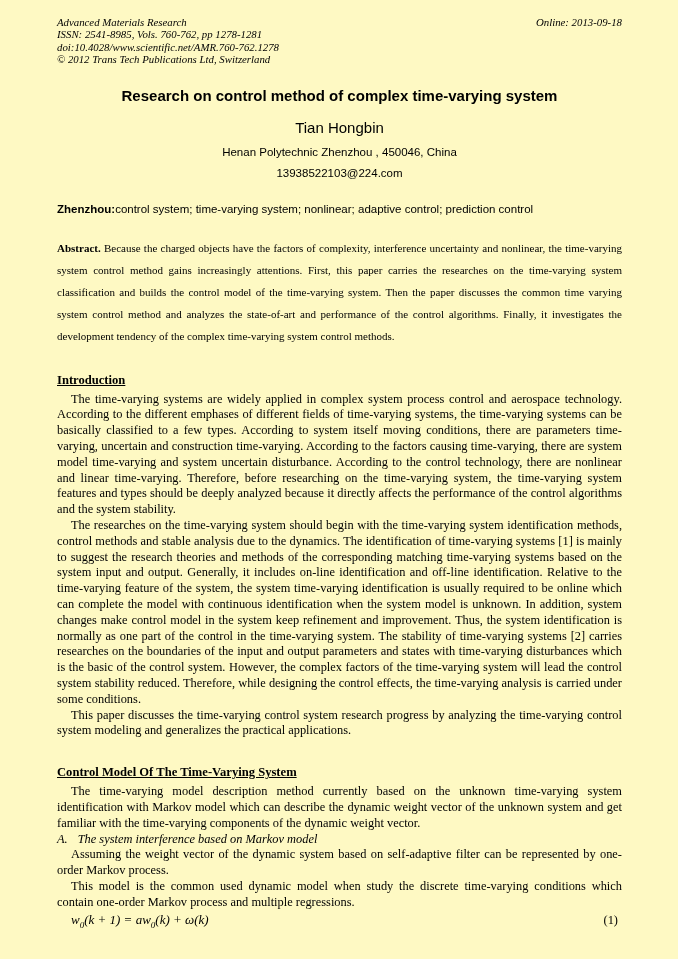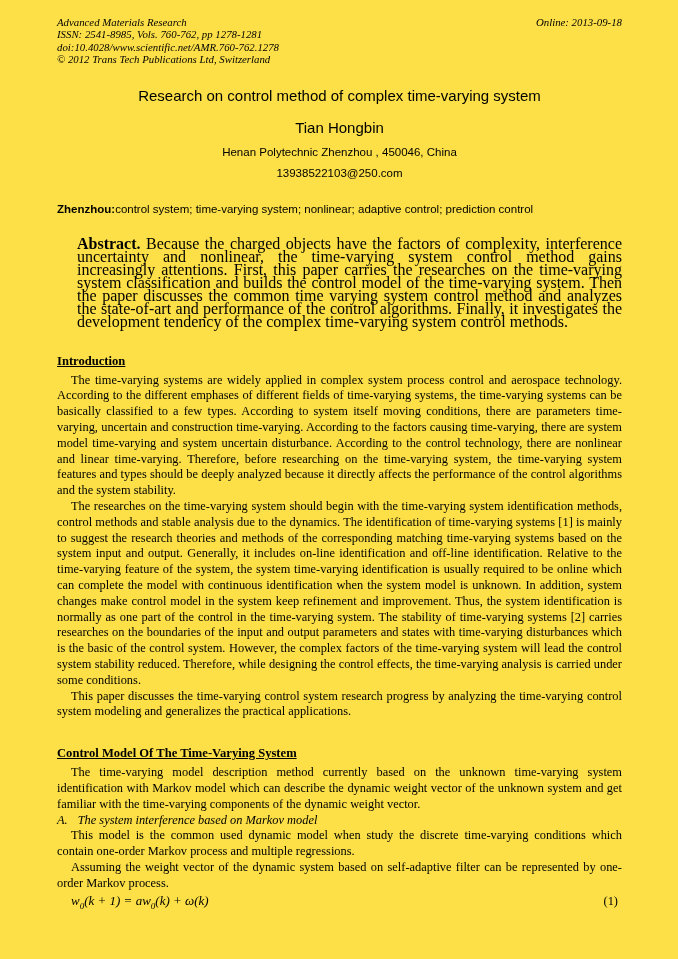--- a/index.html
+++ b/index.html
@@ -1,40 +1,40 @@
 <!DOCTYPE html>
 <html><head>
 <meta charset="utf-8">
 <style>
   html, body { margin: 0; padding: 0; background: #ffffff; }
   .page {
     position: relative;
     width: 678px;
     height: 959px;
-    background: #fde047;
+    background: #fef9c3;
     color: #000000;
     box-sizing: border-box;
     padding: 16px 56px 0 57px;
     font-family: "Liberation Serif", serif;
     overflow: hidden;
   }
   .header-row {
     display: flex;
     justify-content: space-between;
     align-items: flex-start;
     font-style: italic;
     font-size: 10.8px;
     line-height: 12.4px;
   }
   .header-left div { white-space: nowrap; }
   .paper-title {
     margin-top: 21px;
     text-align: center;
     font-family: "Liberation Sans", sans-serif;
-    font-weight: normal;
+    font-weight: bold;
     font-size: 15px;
     line-height: 17px;
   }
   .author {
     margin-top: 15px;
     text-align: center;
     font-family: "Liberation Sans", sans-serif;
     font-size: 15px;
   }
   .affiliation, .email {
@@ -46,24 +46,23 @@
   .email { margin-top: 9px; }
   .keywords {
     margin-top: 23px;
     font-family: "Liberation Sans", sans-serif;
     font-size: 11.5px;
     line-height: 14px;
   }
   .keywords .kw-label { font-weight: bold; }
   .abstract {
     margin-top: 21px;
-    font-size: 16px;
-    line-height: 13px;
+    font-size: 11px;
+    line-height: 22px;
     text-align: justify;
-    margin-left: 20px;
   }
   .abstract .abs-label { font-weight: bold; }
   .section-heading {
     margin: 26px 0 4px 0;
     font-size: 12.6px;
     font-weight: bold;
     text-decoration: underline;
   }
   .section-heading.second { }
   p.body-par {
@@ -107,42 +106,42 @@
       <div>doi:10.4028/www.scientific.net/AMR.760-762.1278</div>
       <div>© 2012 Trans Tech Publications Ltd, Switzerland</div>
     </div>
     <div class="header-right">Online: 2013-09-18</div>
   </div>
 
   <div class="paper-title">Research on control method of complex time-varying system</div>
 
   <div class="author">Tian Hongbin</div>
   <div class="affiliation">Henan Polytechnic Zhenzhou , 450046, China</div>
-  <div class="email">13938522103@250.com</div>
+  <div class="email">13938522103@224.com</div>
 
   <div class="keywords">
     <span class="kw-label">Zhenzhou:</span><span>control system; time-varying system; nonlinear; adaptive control; prediction control</span>
   </div>
 
   <div class="abstract">
     <span class="abs-label">Abstract.</span><span> Because the charged objects have the factors of complexity, interference uncertainty and nonlinear, the time-varying system control method gains increasingly attentions. First, this paper carries the researches on the time-varying system classification and builds the control model of the time-varying system. Then the paper discusses the common time varying system control method and analyzes the state-of-art and performance of the control algorithms. Finally, it investigates the development tendency of the complex time-varying system control methods.</span>
   </div>
 
   <div class="section-heading">Introduction</div>
   <p class="body-par">The time-varying systems are widely applied in complex system process control and aerospace technology. According to the different emphases of different fields of time-varying systems, the time-varying systems can be basically classified to a few types. According to system itself moving conditions, there are parameters time-varying, uncertain and construction time-varying. According to the factors causing time-varying, there are system model time-varying and system uncertain disturbance.  According to the control technology, there are nonlinear and linear time-varying. Therefore, before researching on the time-varying system, the time-varying system features and types should be deeply analyzed because it directly affects the performance of the control algorithms and the system stability.</p>
   <p class="body-par">The researches on the time-varying system should begin with the time-varying system identification methods, control methods and stable analysis due to the dynamics. The identification of time-varying systems [1] is mainly to suggest the research theories and methods of the corresponding matching time-varying systems based on the system input and output. Generally, it includes on-line identification and off-line identification. Relative to the time-varying feature of the system, the system time-varying identification is usually required to be online which can complete the model with continuous identification when the system model is unknown. In addition, system changes make control model in the system keep refinement and improvement. Thus, the system identification is normally as one part of the control in the time-varying system. The stability of time-varying systems [2] carries researches on the boundaries of the input and output parameters and states with time-varying disturbances which is the basic of the control system. However, the complex factors of the time-varying system will lead the control system stability reduced. Therefore, while designing the control effects, the time-varying analysis is carried under some conditions.</p>
   <p class="body-par">This paper discusses the time-varying control system research progress by analyzing the time-varying control system modeling and generalizes the practical applications.</p>
 
   <div class="section-heading second">Control Model Of The Time-Varying System</div>
   <p class="body-par">The time-varying model description method currently based on the unknown time-varying system identification with Markov model which can describe the dynamic weight vector of the unknown system and get familiar with the time-varying components of the dynamic weight vector.</p>
   <p class="subheading">
     <span class="sub-label">A.</span><span>The system interference based on Markov model</span>
   </p>
+  <p class="body-par">Assuming the weight vector of the dynamic system based on self-adaptive filter can be represented by one-order Markov process.</p>
   <p class="body-par">This model is the common used dynamic model when study the discrete time-varying conditions which contain one-order Markov process and multiple regressions.</p>
-  <p class="body-par">Assuming the weight vector of the dynamic system based on self-adaptive filter can be represented by one-order Markov process.</p>
 
   <div class="equation-row">
     <span class="equation">
       <span>w</span><sub>0</sub><span>(k + 1) = </span><span>aw</span><sub>0</sub><span>(k) + ω(k)</span>
     </span>
     <span class="eq-number">(1)</span>
   </div>
 
 </div>
 

